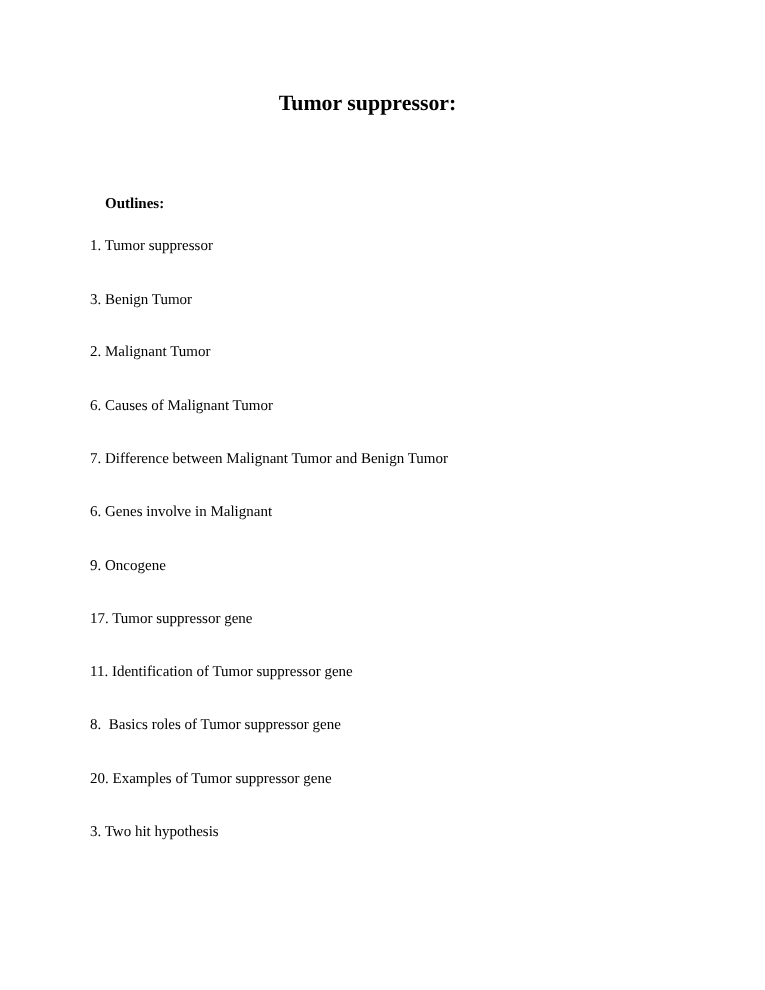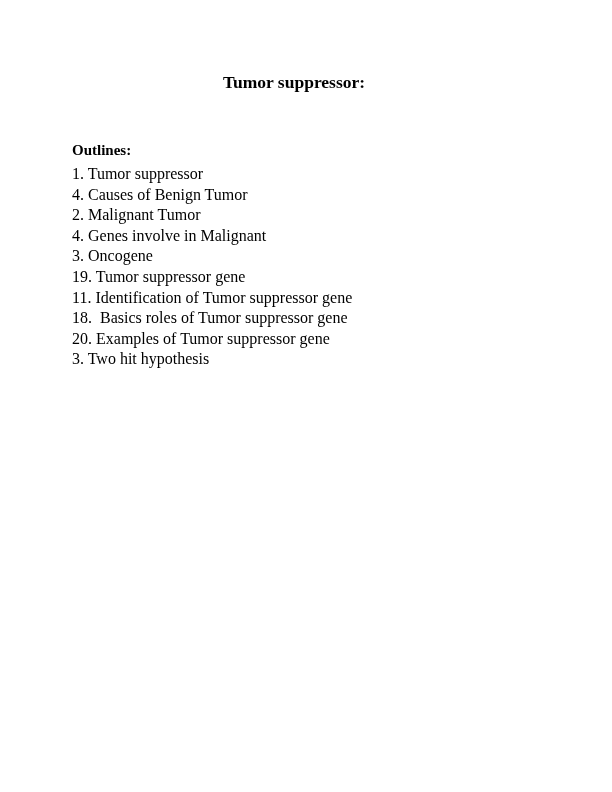--- a/index.html
+++ b/index.html
@@ -32,52 +32,55 @@
       font-weight: bold;
       font-size: 17.5px;
       line-height: 20px;
       margin: 0;
     }
     .outline-heading {
       position: absolute;
       left: 72px;
       top: 143px;
       font-weight: bold;
-      font-size: 15px;
+      font-size: 12px;
       line-height: 14px;
-      margin: 0;
+      margin: 12px;
     }
     .outline-list {
       position: absolute;
       left: 72px;
       top: 164px;
       margin: 0;
       padding: 0;
       list-style: none;
     }
     .outline-item {
-      font-size: 16px;
+      font-size: 12px;
       line-height: 20.6px;
       height: 20.6px;
       white-space: pre;
+      margin-top: 22px;
     }
   </style>
 </head>
 <body>
 
 <div class="page">
   <h1 class="title">Tumor suppressor:</h1>
 
   <p class="outline-heading">Outlines:</p>
 
   <ul class="outline-list">
     <li class="outline-item">1. Tumor suppressor</li>
-    <li class="outline-item">4. Causes of Benign Tumor</li>
+    <li class="outline-item">3. Benign Tumor</li>
     <li class="outline-item">2. Malignant Tumor</li>
-    <li class="outline-item">4. Genes involve in Malignant</li>
-    <li class="outline-item">3. Oncogene</li>
-    <li class="outline-item">19. Tumor suppressor gene</li>
+    <li class="outline-item">6. Causes of Malignant Tumor</li>
+    <li class="outline-item">7. Difference between Malignant Tumor and Benign Tumor</li>
+    <li class="outline-item">6. Genes involve in Malignant</li>
+    <li class="outline-item">9. Oncogene</li>
+    <li class="outline-item">17. Tumor suppressor gene</li>
     <li class="outline-item">11. Identification of Tumor suppressor gene</li>
-    <li class="outline-item">18.  Basics roles of Tumor suppressor gene</li>
+    <li class="outline-item">8.  Basics roles of Tumor suppressor gene</li>
     <li class="outline-item">20. Examples of Tumor suppressor gene</li>
     <li class="outline-item">3. Two hit hypothesis</li>
   </ul>
 </div>
 
 </body></html>

